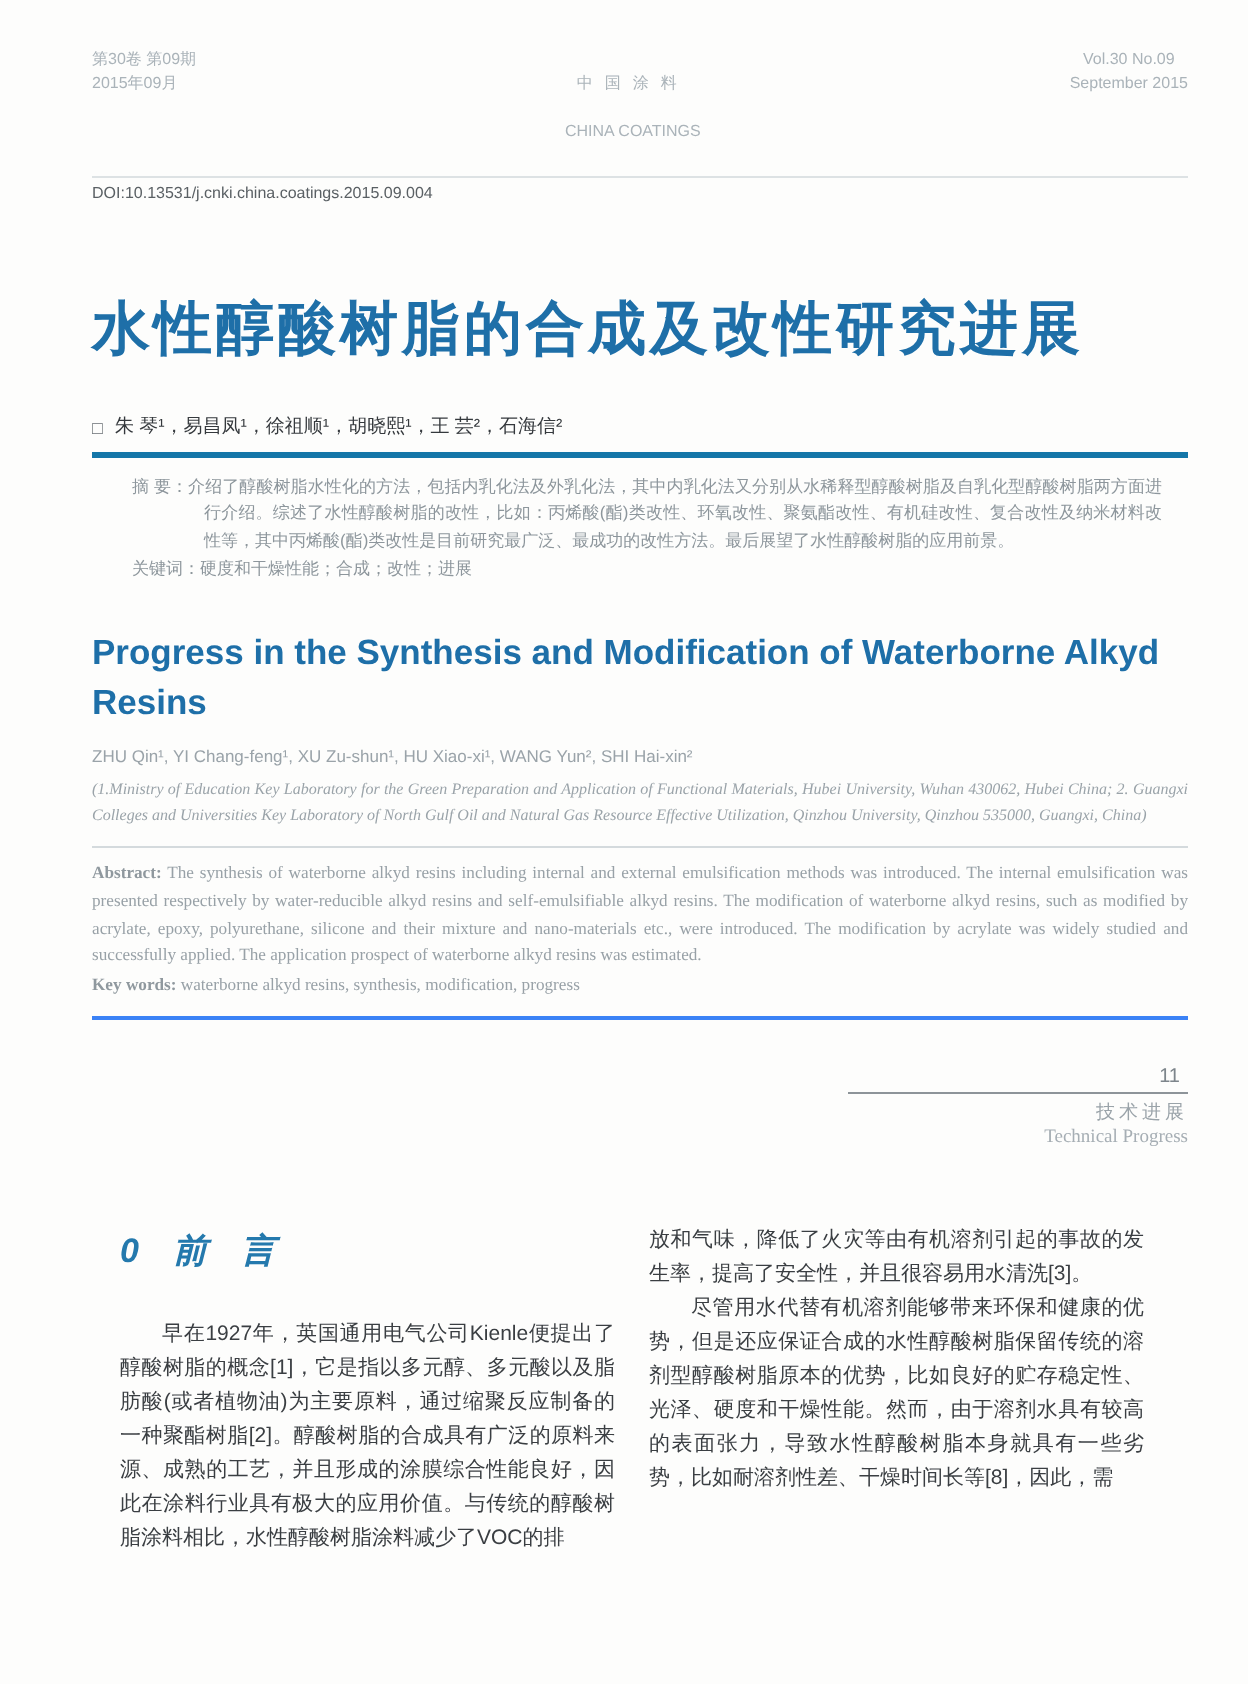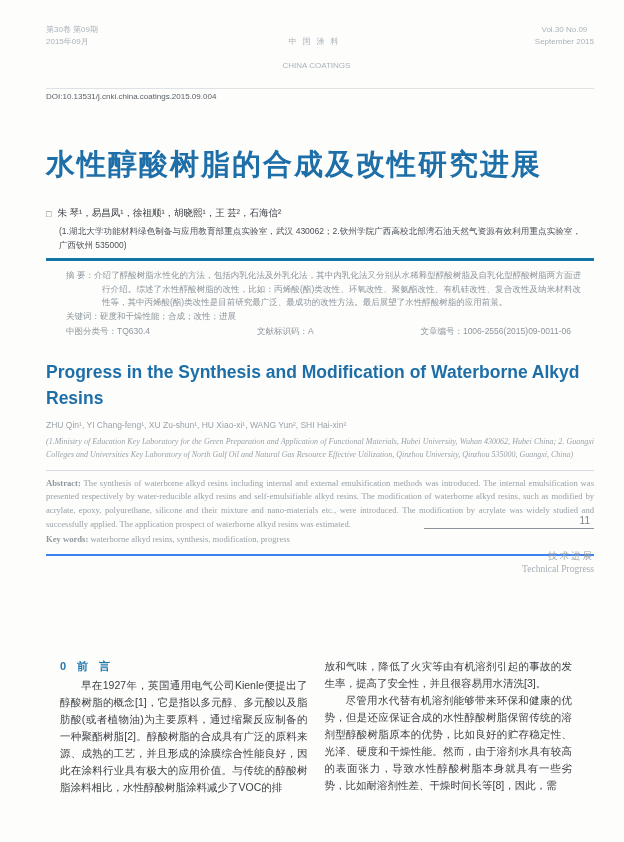--- a/index.html
+++ b/index.html
@@ -40,27 +40,27 @@
   .title-en { color:#1e6fa8; font-size:17.5px; font-weight:bold; line-height:1.45; margin-top:22px; width:548px; }
   .authors-en { color:#9aa3a9; font-size:8.5px; margin-top:9px; }
   .affil-en { color:#9aa3a9; font-size:8px; font-style:italic; font-family:"Liberation Serif", serif; line-height:1.6; margin-top:6px; width:548px; text-align:justify; padding-bottom:8px; border-bottom:1px solid #d4dadd; }
   .abstract-en { color:#98a1a7; font-size:8.6px; font-family:"Liberation Serif", serif; line-height:1.6; margin-top:6px; width:548px; text-align:justify; padding-bottom:8px; border-bottom:2px solid #3b82f6; }
   .abstract-en b, .kw-en b { color:#8f989e; }
   .kw-en { margin-top:1px; }
 
   
   .body-cols { display:flex; gap:17px; margin-top:102px; margin-left:14px; width:512px; }
   .col { flex:1; font-size:10.5px; line-height:1.62; color:#3a3e42; text-align:justify; }
-  .sec-heading { color:#2479ad; font-size:11px; font-weight:bold; margin-bottom:1px; }
+  .sec-heading { color:#2479ad; font-size:17px; font-weight:bold; margin-bottom:20px;font-style:italic; }
   .col p.indent { text-indent:2em; }
 
   
   .page-footer { position:absolute; right:30px; bottom:22px; width:170px; text-align:right; }
   .page-num { font-size:10px; color:#7d858b; padding-right:4px; padding-bottom:2px; border-bottom:1px solid #8d9499; }
-  .footer-col-cn { font-size:9.5px; color:#9aa3a9; margin-top:21px; letter-spacing:2px;text-align:right; }
+  .footer-col-cn { font-size:9.5px; color:#9aa3a9; margin-top:3px; letter-spacing:2px;text-align:right; }
   .footer-col-en { font-size:9.5px; color:#a6aeb4; font-family:Liberation Serif, serif; margin-top:1px; }
 </style>
 </head>
 <body>
 
 <div class="page">
 
   <div class="journal-header">
     <div class="jh-col jh-left">第30卷 第09期
 2015年09月</div>
@@ -72,32 +72,26 @@
 September 2015</div>
   </div>
   <div class="doi-line">DOI:10.13531/j.cnki.china.coatings.2015.09.004</div>
 
   <h1 class="title-cn">水性醇酸树脂的合成及改性研究进展</h1>
 
   <div class="authors-cn">
     <span class="author-marker">□</span>
     <span>朱 琴¹，易昌凤¹，徐祖顺¹，胡晓熙¹，王 芸²，石海信²</span>
   </div>
-  <div class="affil-cn">(1.湖北大学功能材料绿色制备与应用教育部重点实验室，武汉 430062；2.钦州学院广西高校北部湾石油天然气资源有效利用重点实验室，广西钦州 535000)</div>
 
   <div class="rule-blue"></div>
 
   <div class="abstract-cn">
     <p class="hang"><span>摘 要：</span><span>介绍了醇酸树脂水性化的方法，包括内乳化法及外乳化法，其中内乳化法又分别从水稀释型醇酸树脂及自乳化型醇酸树脂两方面进行介绍。综述了水性醇酸树脂的改性，比如：丙烯酸(酯)类改性、环氧改性、聚氨酯改性、有机硅改性、复合改性及纳米材料改性等，其中丙烯酸(酯)类改性是目前研究最广泛、最成功的改性方法。最后展望了水性醇酸树脂的应用前景。</span></p>
     <p class="kw-line"><span>关键词：</span><span>硬度和干燥性能；合成；改性；进展</span></p>
-    <div class="meta-row">
-      <span>中图分类号：TQ630.4</span>
-      <span>文献标识码：A</span>
-      <span>文章编号：1006-2556(2015)09-0011-06</span>
-    </div>
   </div>
 
   <h2 class="title-en">Progress in the Synthesis and Modification of Waterborne Alkyd Resins</h2>
   <div class="authors-en">ZHU Qin¹, YI Chang-feng¹, XU Zu-shun¹, HU Xiao-xi¹, WANG Yun², SHI Hai-xin²</div>
   <div class="affil-en">(1.Ministry of Education Key Laboratory for the Green Preparation and Application of Functional Materials, Hubei University, Wuhan 430062, Hubei China; 2. Guangxi Colleges and Universities Key Laboratory of North Gulf Oil and Natural Gas Resource Effective Utilization, Qinzhou University, Qinzhou 535000, Guangxi, China)</div>
 
   <div class="abstract-en">
     <p><b>Abstract:</b><span> The synthesis of waterborne alkyd resins including internal and external emulsification methods was introduced. The internal emulsification was presented respectively by water-reducible alkyd resins and self-emulsifiable alkyd resins. The modification of waterborne alkyd resins, such as modified by acrylate, epoxy, polyurethane, silicone and their mixture and nano-materials etc., were introduced. The modification by acrylate was widely studied and successfully applied. The application prospect of waterborne alkyd resins was estimated.</span></p>
     <p class="kw-en"><b>Key words:</b><span> waterborne alkyd resins, synthesis, modification, progress</span></p>
   </div>

